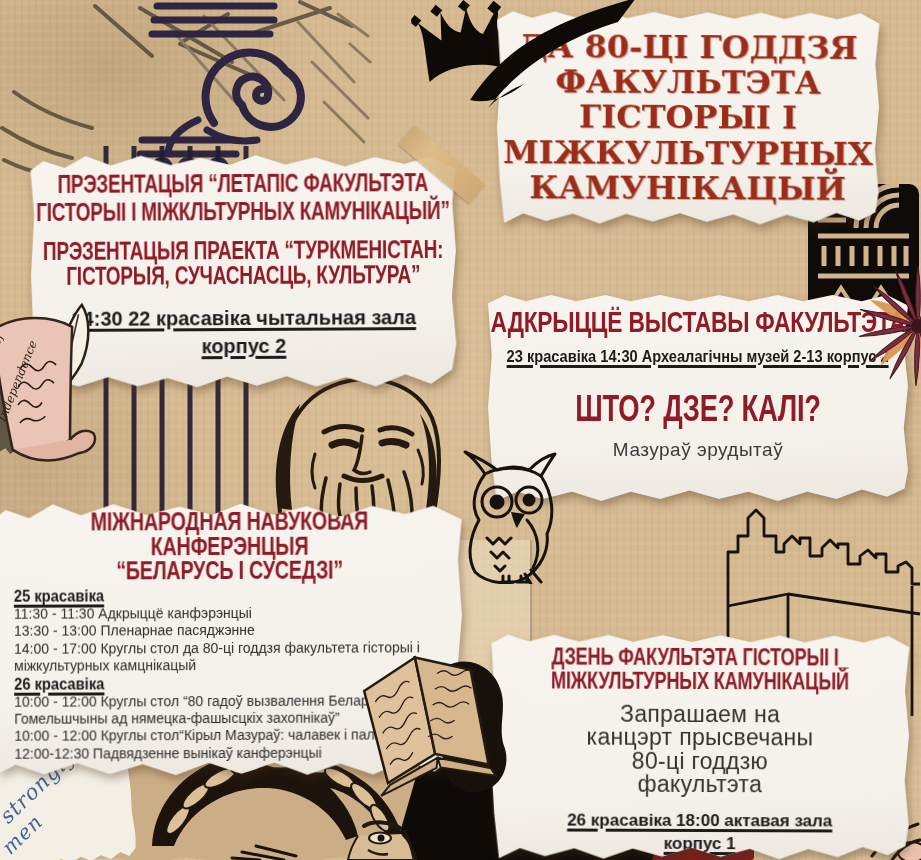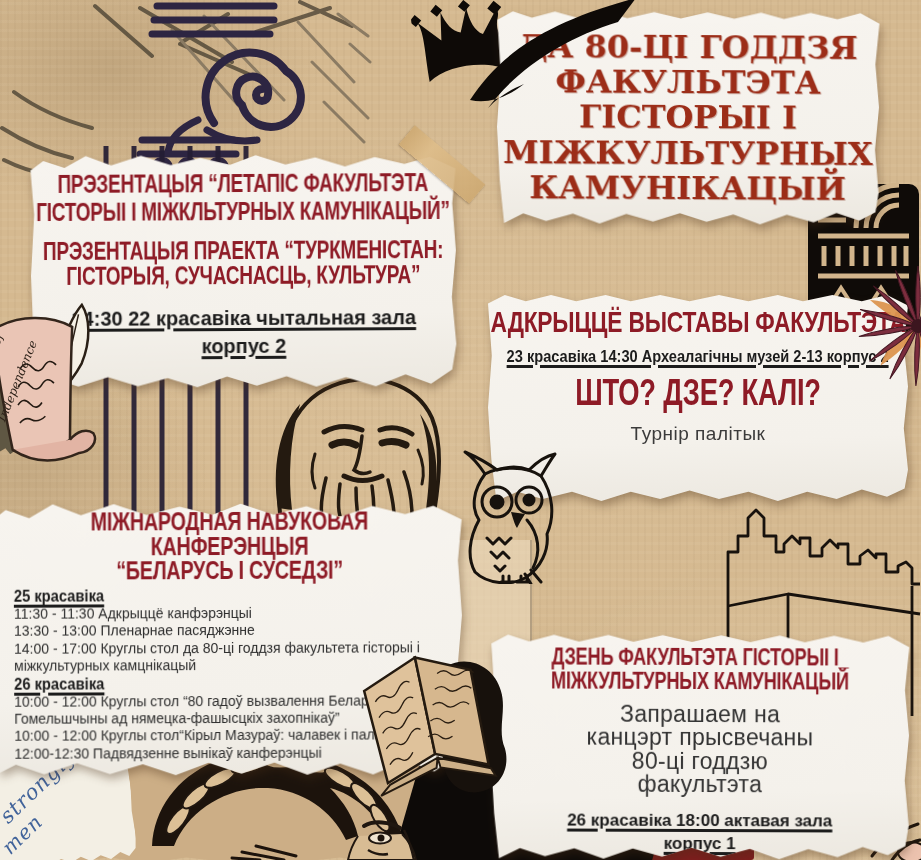--- a/index.html
+++ b/index.html
@@ -148,24 +148,24 @@
 
   <div class="card-shadow" style="left:488px;top:293px;width:420px;height:208px;">
     <div class="torn tornA">
       <div class="pad" style="padding-top:14px;">
         <div class="cond" style="font-size:30px;line-height:1;">
           <span class="sqz">АДКРЫЦЦЁ ВЫСТАВЫ ФАКУЛЬТЭТА</span>
         </div>
         <div class="sched" style="font-size:17px;margin-top:10px;">
           <span class="sqz86">23 красавіка 14:30 Археалагічны музей 2-13 корпус 2</span>
         </div>
-        <div class="cond" style="font-size:36px;line-height:1;margin-top:8px;">
+        <div class="cond" style="font-size:36px;line-height:1;margin-top:24px;">
           <span class="sqz">ШТО? ДЗЕ? КАЛІ?</span>
         </div>
-        <div style="font-size:19px;color:#3b3b3b;text-align:center;margin-top:12px;letter-spacing:.5px;">Турнір палітык</div>
+        <div style="font-size:19px;color:#3b3b3b;text-align:center;margin-top:12px;letter-spacing:.5px;">Мазураў эрудытаў</div>
       </div>
     </div>
   </div>
 
   <svg class="abs" style="left:455px;top:450px;z-index:6;" width="115" height="134" viewBox="0 0 115 134">
     <g stroke="#17120d" stroke-width="3" fill="none" stroke-linecap="round" stroke-linejoin="round">
       <path d="M30,24 C22,12 16,6 10,2 C24,8 34,14 42,20 C54,16 64,16 74,20 C82,12 90,6 100,4 C94,12 90,20 86,26"></path>
       <path d="M30,24 C18,40 16,58 24,70 C14,88 12,108 20,122 C32,134 56,136 70,128 C86,118 94,100 92,84 C100,66 98,44 86,26 C72,16 44,16 30,24 Z"></path>
       <circle cx="42" cy="52" r="15"></circle>
         <circle cx="42" cy="52" r="6" fill="#17120d"></circle>

